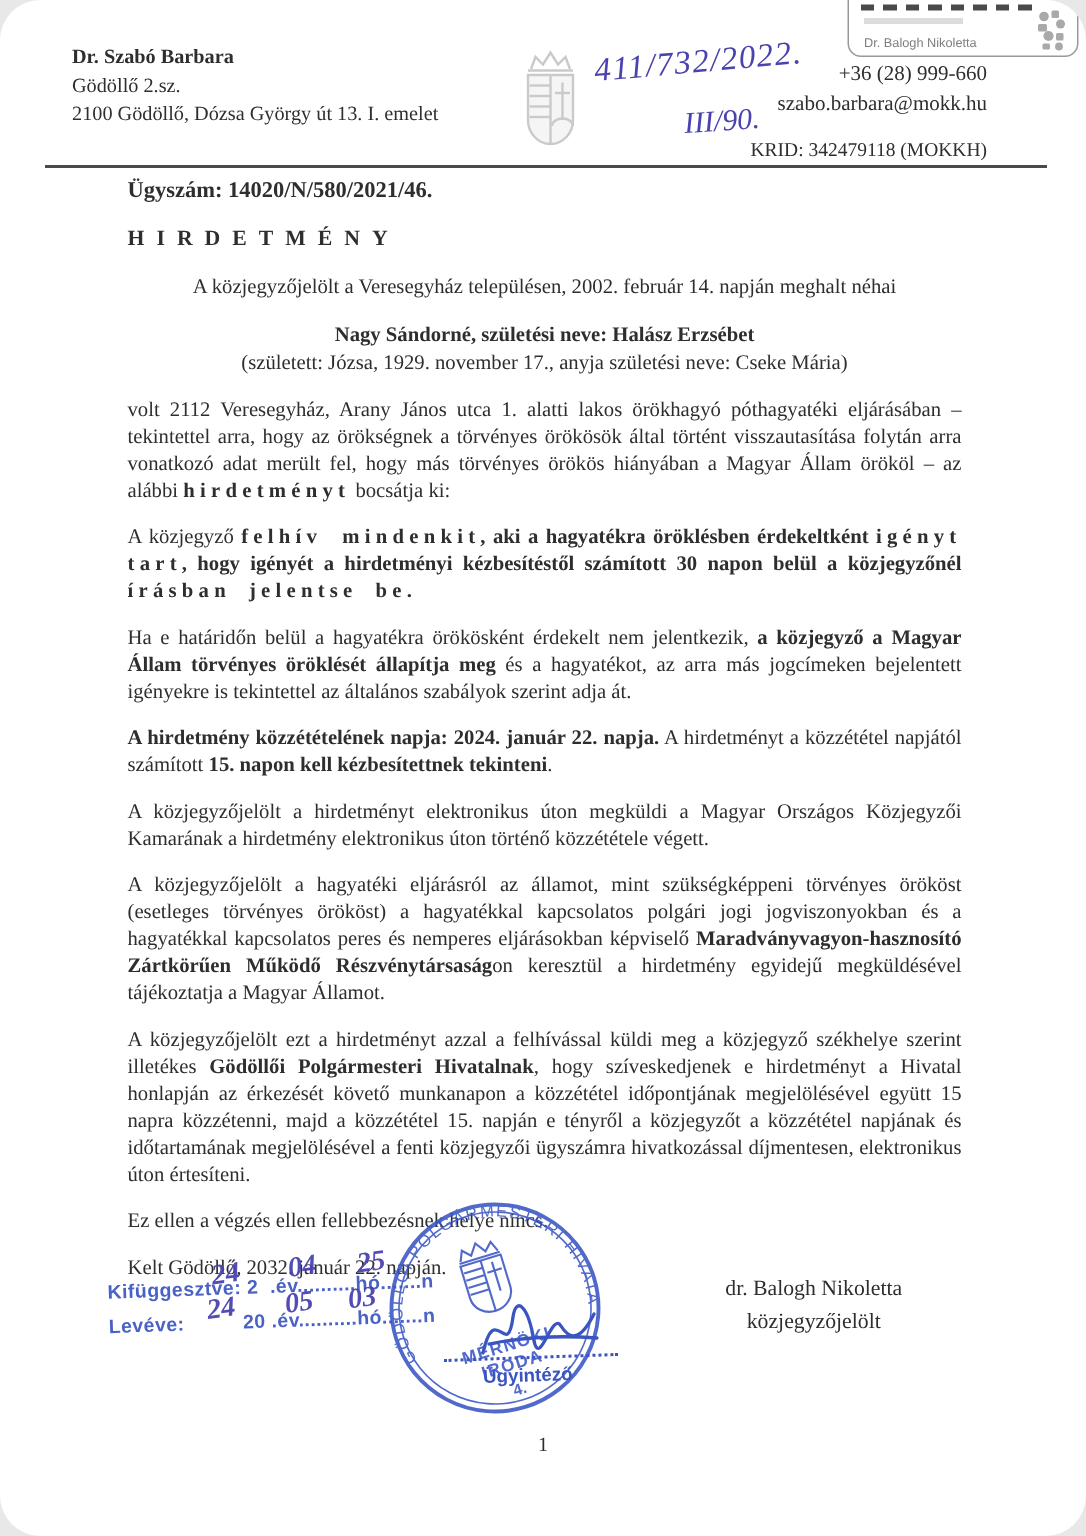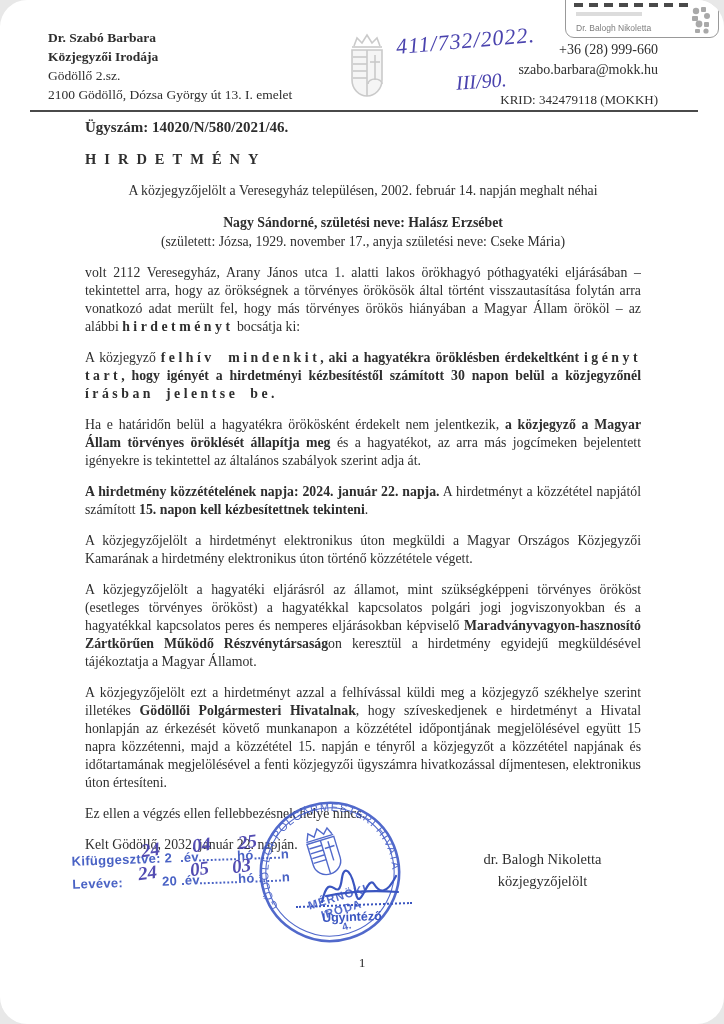--- a/index.html
+++ b/index.html
@@ -65,21 +65,20 @@
           font-size:14.5px;line-height:22px;}
   .pageno{position:absolute;left:0;right:0;top:955px;text-align:center;font-size:13.5px;}
 </style>
 </head>
 <body>
 
 <div class="page">
 
   <div class="office">
     <div class="b">Dr. Szabó Barbara</div>
-    <div class="b">Közjegyzői Irodája</div>
     <div>Gödöllő 2.sz.</div>
     <div>2100 Gödöllő, Dózsa György út 13. I. emelet</div>
   </div>
 
   <div class="crest">
     <svg width="58" height="78" viewBox="0 0 58 78" fill="none" stroke="#bdbdbd" stroke-width="1.6">
       <path d="M16,16 L19,8 L24,13 L29,5 L34,13 L39,8 L42,16"></path>
       <line x1="14" y1="17" x2="44" y2="17"></line>
       <path d="M14,20 h30 v30 a15,16 0 0 1 -15,16 a15,16 0 0 1 -15,-16 z" fill="#f3f3f3"></path>
       <line x1="29" y1="20" x2="29" y2="66"></line>

